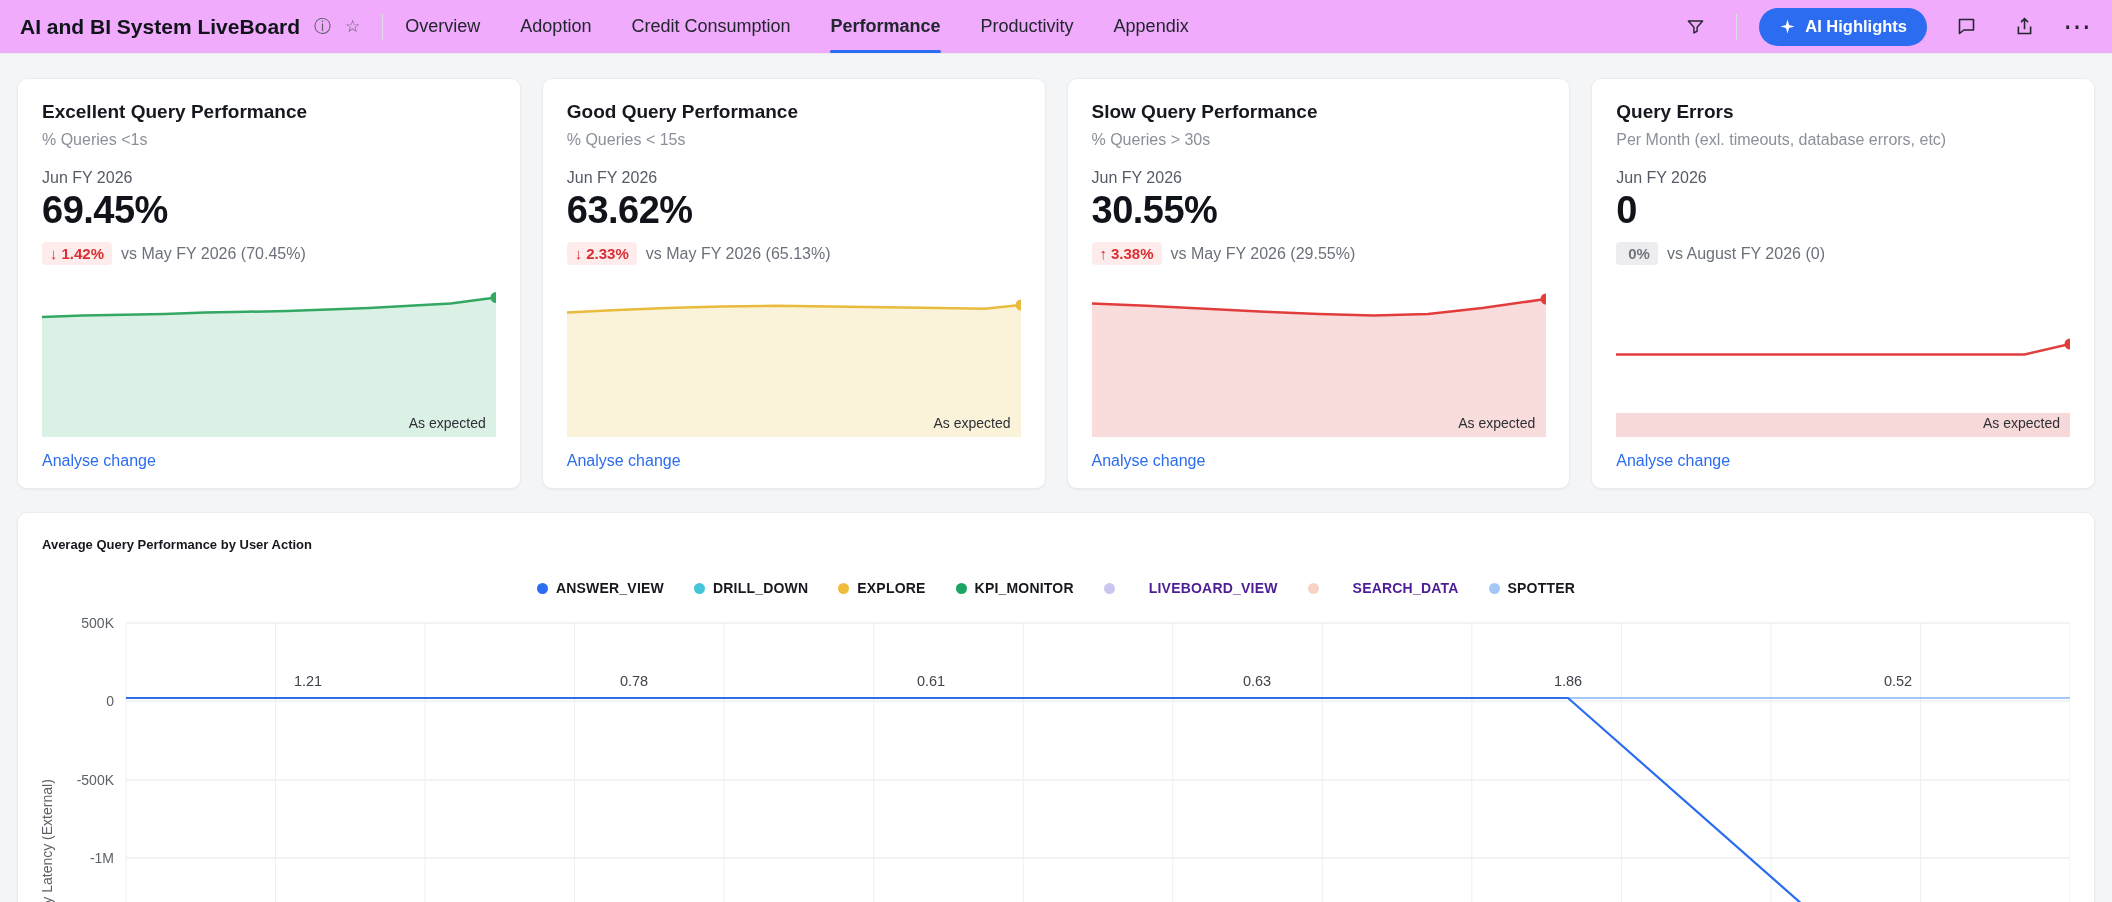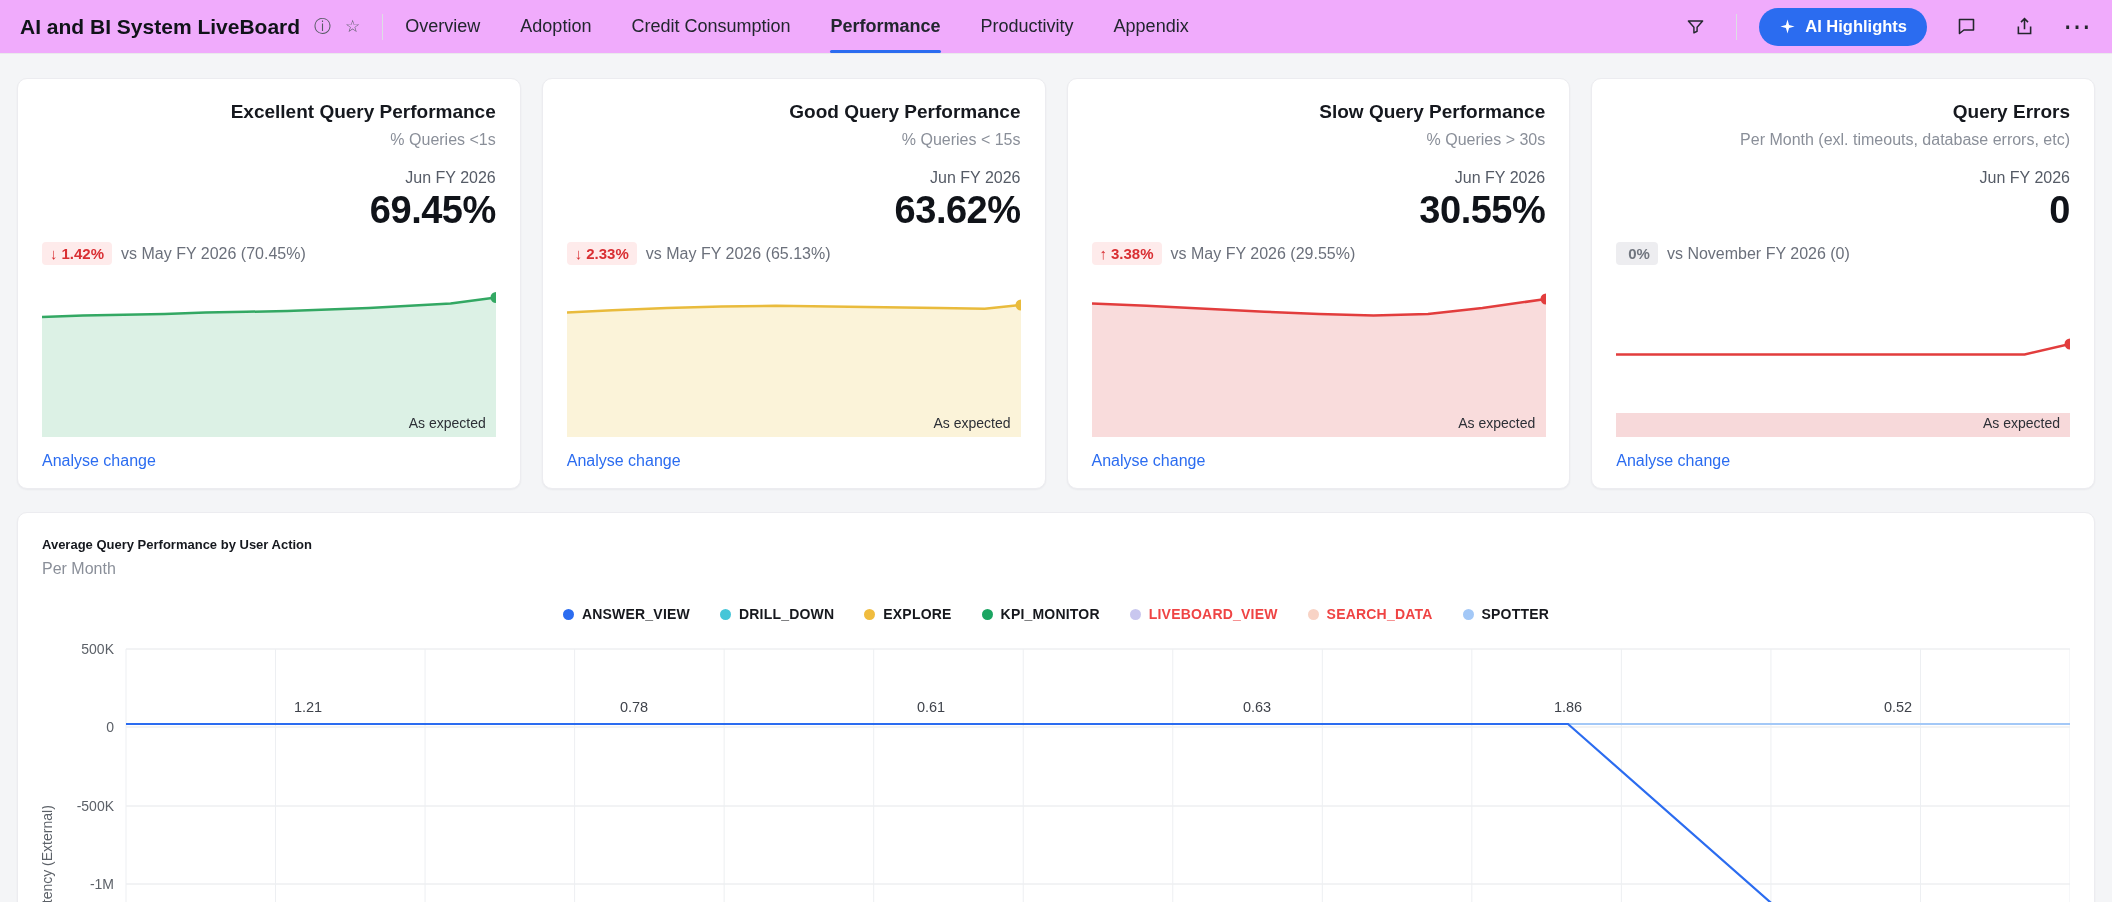--- a/index.html
+++ b/index.html
@@ -21,21 +21,21 @@
   .topbar-right { margin-left:auto; display:flex; align-items:center; gap:20px; }
   .icon-btn { width:38px; height:38px; border-radius:50%; display:flex; align-items:center;
     justify-content:center; cursor:pointer; }
   .ai-btn { height:38px; border-radius:19px; background:#2b6cf0; color:#fff;
     display:flex; align-items:center; gap:9px; padding:0 20px; font-size:16.5px;
     font-weight:600; border:none; cursor:pointer; white-space:nowrap; }
   .more-dots { font-size:28px; color:#23262c; letter-spacing:1px; cursor:pointer; line-height:20px; }
 
   
   main { padding:24px 17px 0; display:flex; flex-direction:column; gap:23px; }
-  .kpi-row { display:flex; gap:21px;text-align:right; }
+  .kpi-row { display:flex; gap:21px; }
   .card { background:#fff; border:1px solid #ececf0; border-radius:10px;
     box-shadow:0 1px 2px rgba(20,24,31,.05); }
   .kpi-card { flex:1; height:411px; padding:22px 24px 18px; display:flex; flex-direction:column; }
   .kpi-title { font-size:19px; font-weight:600; color:#15181e; }
   .kpi-sub { font-size:16px; color:#8a8f99; margin-top:8px; min-height:20px; }
   .kpi-period { font-size:16px; color:#555b66; margin-top:18px; }
   .kpi-value { font-size:38px; font-weight:700; color:#101319; margin-top:2px; letter-spacing:-.5px; }
   .kpi-change { display:flex; align-items:center; gap:9px; margin-top:10px; }
   .change-badge { display:inline-flex; align-items:center; gap:4px; font-size:15px;
     font-weight:600; padding:3px 8px; border-radius:4px; }
@@ -46,21 +46,21 @@
   .analyse-link { margin-top:auto; font-size:16px; color:#2b6cf0; cursor:pointer; width:fit-content; }
 
   
   .chart-card { height:620px; padding:24px; display:flex; flex-direction:column; }
   .chart-title { font-size:13px; font-weight:600; color:#15181e; }
   .chart-sub { font-size:16px; color:#8a8f99; margin-top:8px; }
   .legend { display:flex; justify-content:center; align-items:center; gap:30px; margin-top:28px; }
   .legend-item { display:flex; align-items:center; gap:8px; cursor:pointer; }
   .legend-dot { width:11px; height:11px; border-radius:50%; display:inline-block; }
   .legend-label { font-size:14px; font-weight:600; color:#16181d; letter-spacing:.2px; }
-  .legend-label.muted { color:#ef4444; }
+  .legend-label.muted { color:#4c1d95;margin-left:26px; }
   .main-plot { margin-top:16px; height:400px; position:relative; }
   svg { font-family:"Liberation Sans", sans-serif; }
   .tick { font-size:14px; fill:#5c6168; }
   .pt-label { font-size:14.5px; fill:#3f434b; }
 </style>
 </head>
 <body>
 
 <header class="topbar">
   <span class="lb-title">AI and BI System LiveBoard</span>
@@ -179,38 +179,37 @@
     <section class="card kpi-card">
       <div class="kpi-title">Query Errors</div>
       <div class="kpi-sub">Per Month (exl. timeouts, database errors, etc)</div>
       <div class="kpi-period">Jun FY 2026</div>
       <div class="kpi-value">0</div>
       <div class="kpi-change">
         <span class="change-badge" style="color: rgb(113, 118, 127); background: rgb(237, 237, 240);">
             <span></span>
             <span>0%</span>
           </span>
-        <span class="change-rest">vs November FY 2026 (0)</span>
+        <span class="change-rest">vs August FY 2026 (0)</span>
       </div>
       <div class="spark">
         <div class="spark-canvas"><svg width="454" height="150">
               <rect x="0" y="126" width="454" height="24" fill="#f7d9da"></rect>
               <polyline points="0.0,67.5 408.6,67.5 454.0,57.0" fill="none" stroke="#e23d3d" stroke-width="2.5"></polyline>
               <circle cx="454.0" cy="57.0" r="5.5" fill="#e23d3d"></circle>
             </svg></div>
         <span class="as-expected">As expected</span>
       </div>
       <span class="analyse-link">Analyse change</span>
     </section>
 
   </div>
 
   <section class="card chart-card">
     <div class="chart-title">Average Query Performance by User Action</div>
-    <div class="chart-sub">Per Month</div>
     <div class="legend">
         <span class="legend-item">
           <span class="legend-dot" style="background: rgb(43, 108, 240);"></span>
           <span class="legend-label">ANSWER_VIEW</span>
         </span>
         <span class="legend-item">
           <span class="legend-dot" style="background: rgb(69, 198, 216);"></span>
           <span class="legend-label">DRILL_DOWN</span>
         </span>
         <span class="legend-item">

